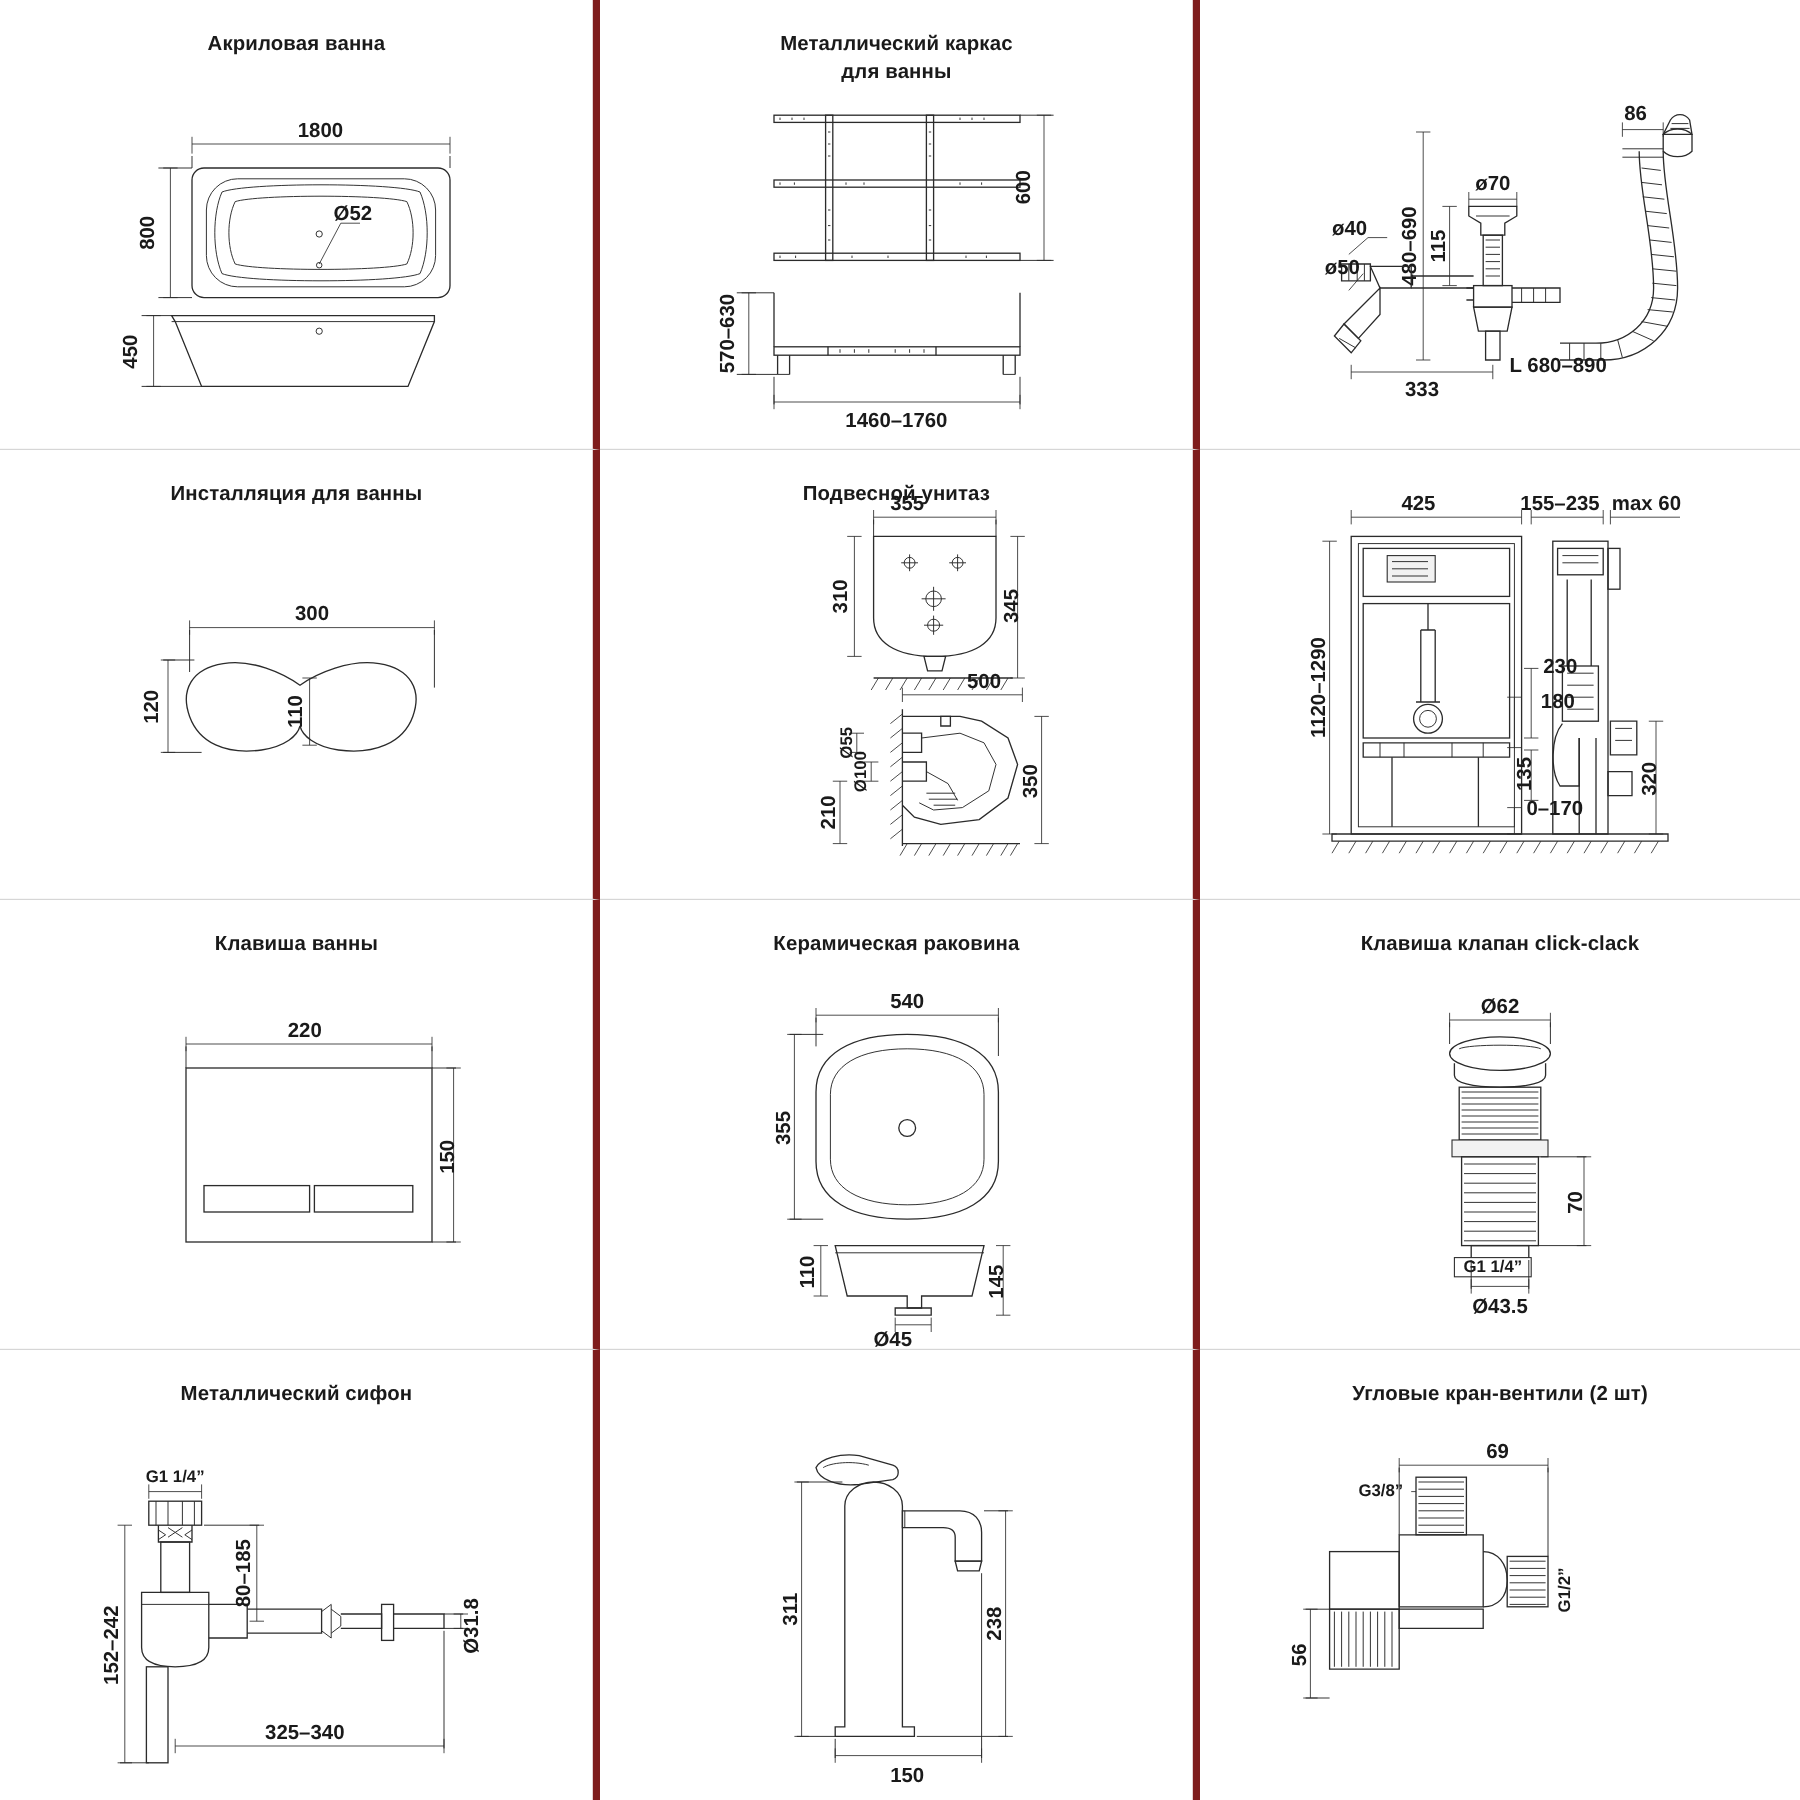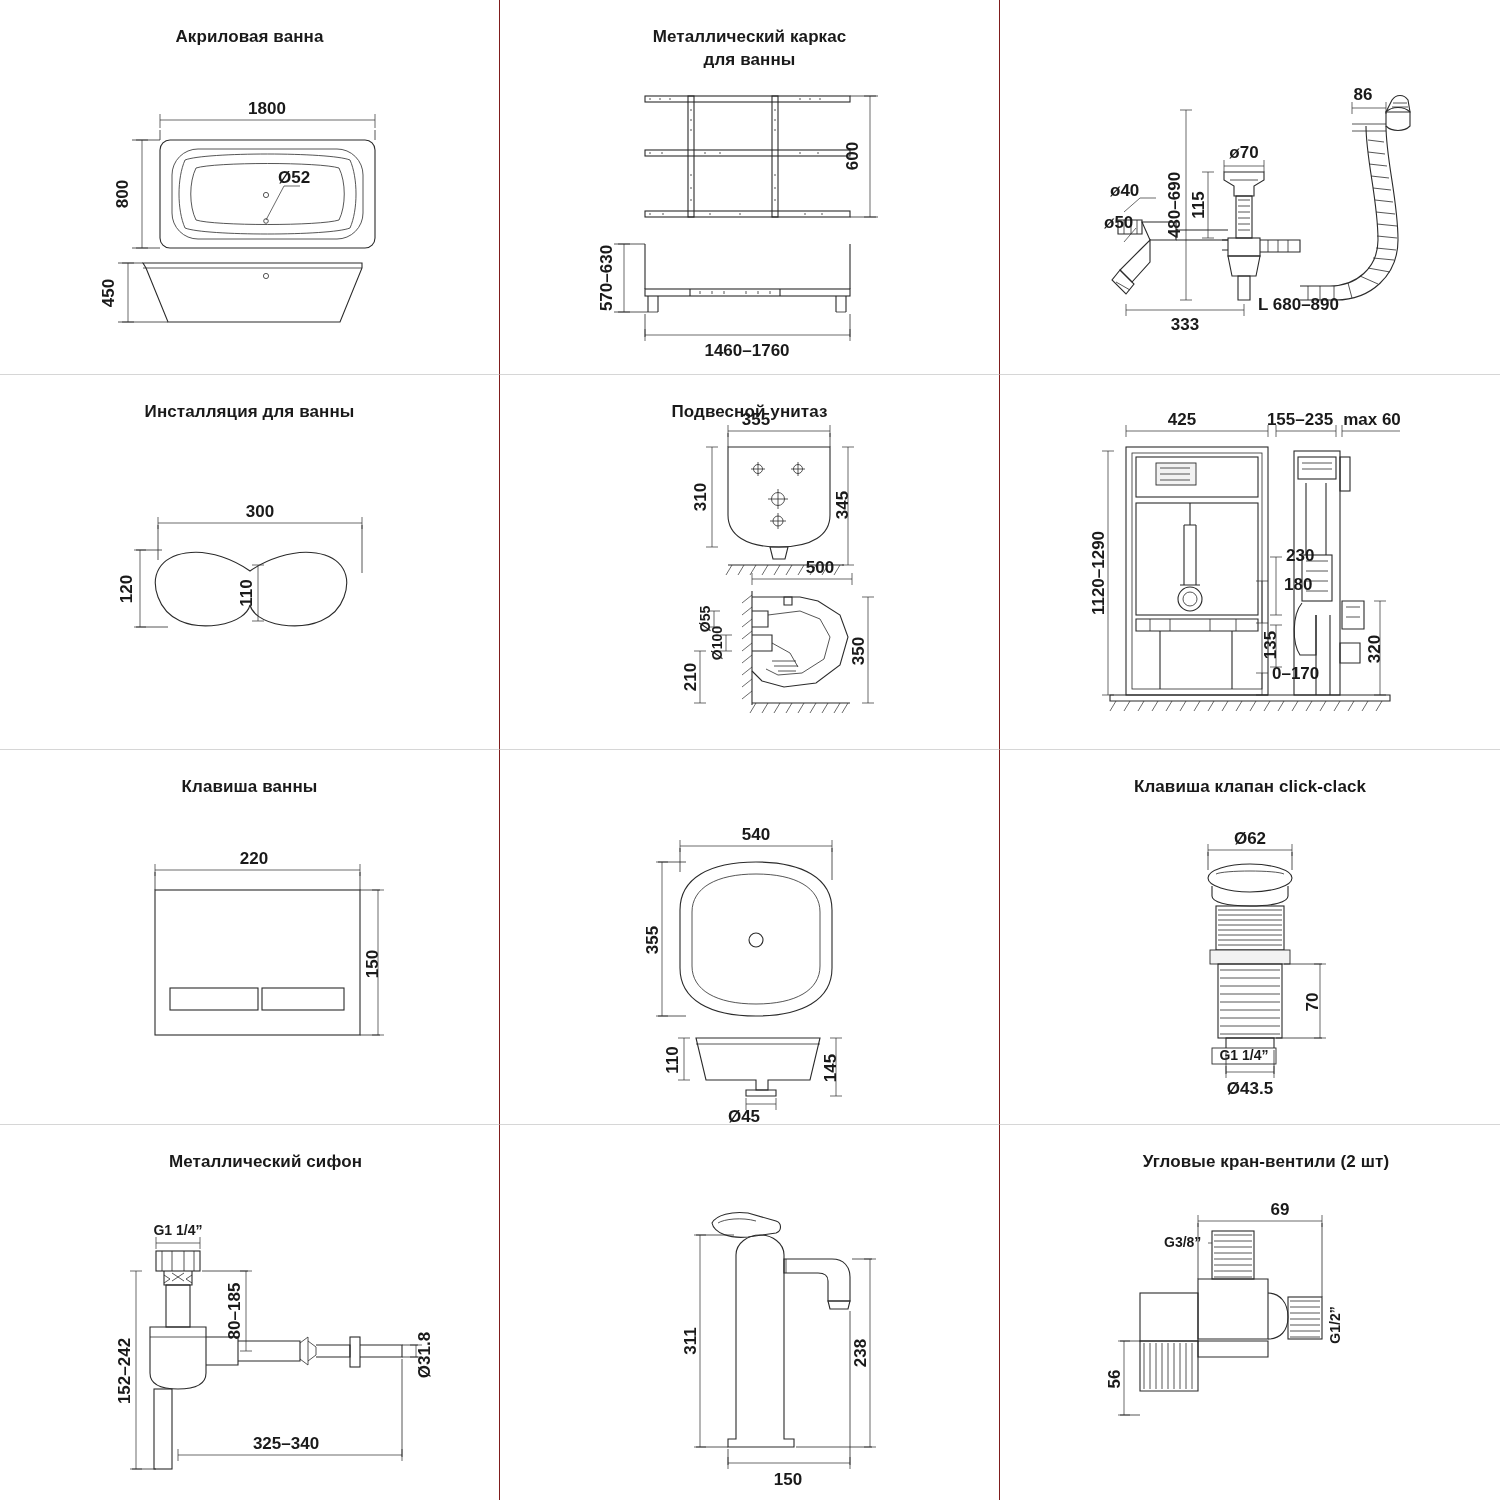--- a/index.html
+++ b/index.html
@@ -18,26 +18,26 @@
     display: grid;
     grid-template-columns: repeat(3, 1fr);
     grid-template-rows: repeat(4, 1fr);
     width: 1500px;
     height: 1500px;
     box-sizing: border-box;
   }
   .cell {
     position: relative;
     box-sizing: border-box;
-    border-right: 1px solid #7f1d1d;
+    border-right: 6px solid #7f1d1d;
     border-bottom: 1px solid #d6d6d6;
     overflow: hidden;
   }
   .cell.col3 { border-right: none; }
-  .cell.row4 { border-bottom: none; margin-left: 32px; }
+  .cell.row4 { border-bottom: none; }
   .cell-title {
     text-align: center;
     font-size: 17px;
     font-weight: bold;
     color: #1a1a1a;
     padding-top: 26px;
     line-height: 1.35;
     letter-spacing: 0.1px;
   }
   .art {
@@ -407,20 +407,21 @@
 
         <path class="dim" d="M378 140 L378 285"></path>
         <path class="dim" d="M372 140 L384 140 M372 285 L384 285"></path>
         <path class="ln-thin" d="M360 140 L380 140 M360 285 L380 285"></path>
         <text class="lbl" x="378" y="214" text-anchor="middle" transform="rotate(-90 378 214)">150</text>
       </svg>
     </div>
   </div>
 
   <div class="cell col2 row3">
+    <div class="cell-title">Керамическая раковина</div>
     <div class="art">
       <svg width="500" height="375" viewBox="0 0 500 375">
 
         <path class="ln" d="M180 160 C180 128 210 112 256 112 C302 112 332 128 332 160 L332 218 C332 250 302 266 256 266 C210 266 180 250 180 218 Z"></path>
         <path class="ln-thin" d="M192 162 C192 138 216 124 256 124 C296 124 320 138 320 162 L320 216 C320 240 296 254 256 254 C216 254 192 240 192 216 Z"></path>
         <circle class="ln" cx="256" cy="190" r="7"></circle>
 
         <path class="dim" d="M180 96 L332 96"></path>
         <path class="dim" d="M180 90 L180 102 M332 90 L332 102"></path>
         <path class="ln-thin" d="M180 98 L180 122 M332 98 L332 130"></path>

